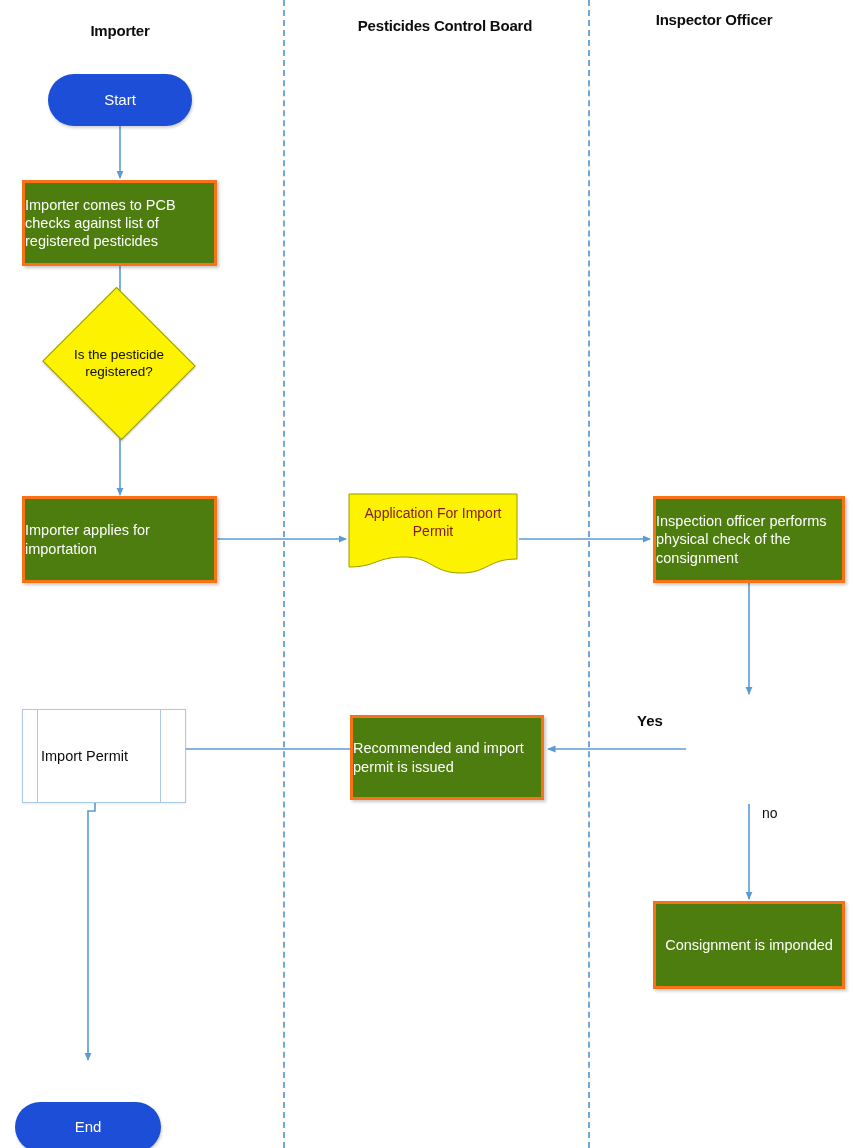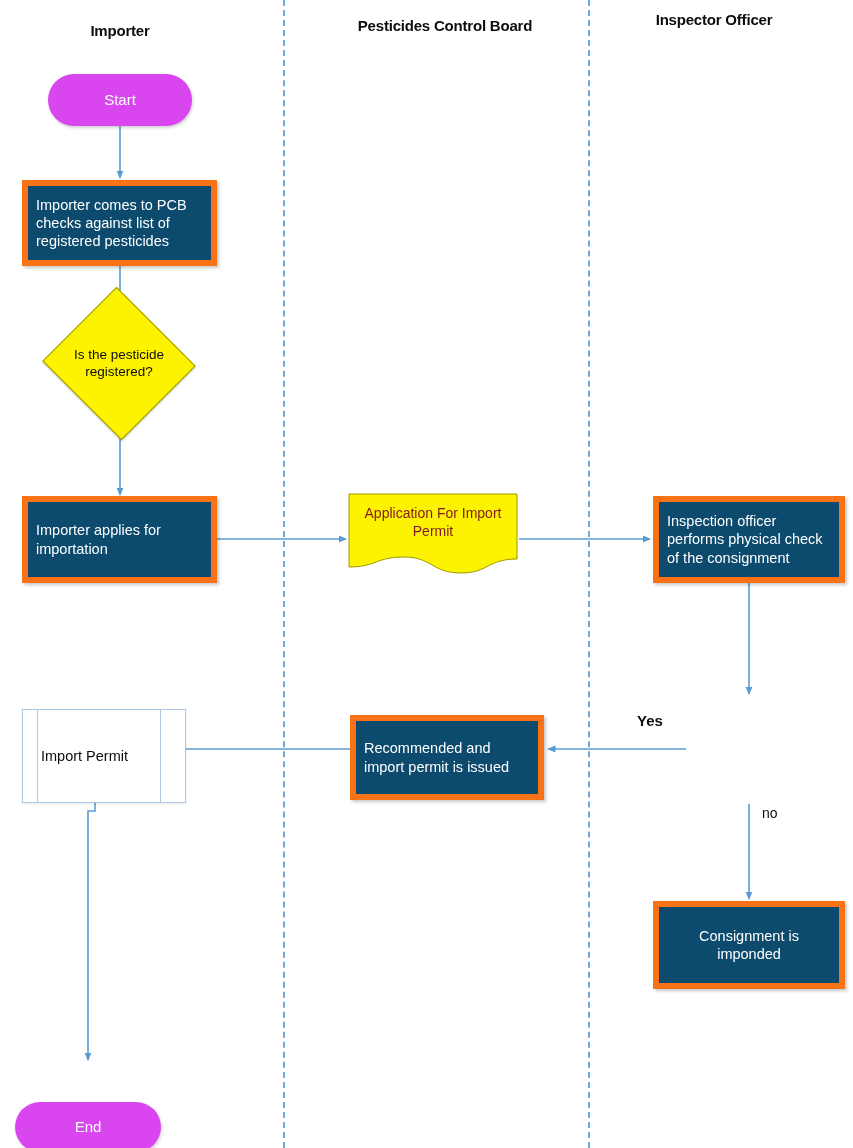--- a/index.html
+++ b/index.html
@@ -39,36 +39,36 @@
     box-sizing: border-box;
     display: flex;
     align-items: center;
   }
   .node .label {
     width: 100%;
     line-height: 1.26;
   }
   
   .terminator {
-    background: #d946ef;
+    background: #1d4ed8;
     border-radius: 28px;
     justify-content: flex-start;
     box-shadow: 1px 2px 3px rgba(0,0,0,0.18);
   }
   .terminator .label {
     color: #ffffff;
     font-size: 15px;
     text-align: center;
   }
   
   .process {
-    background: #0c4a6e;
-    border: 6px solid #f97316;
+    background: #4d7c0f;
+    border: 3px solid #f97316;
     box-shadow: 2px 2px 3px rgba(0,0,0,0.22);
-    padding: 0 8px;
+    padding: 0 0;
   }
   .process .label {
     color: #ffffff;
     font-size: 14.5px;
     text-align: left;
   }
   .process.center .label { text-align: center; }
   
   .decision {
     background: transparent;

